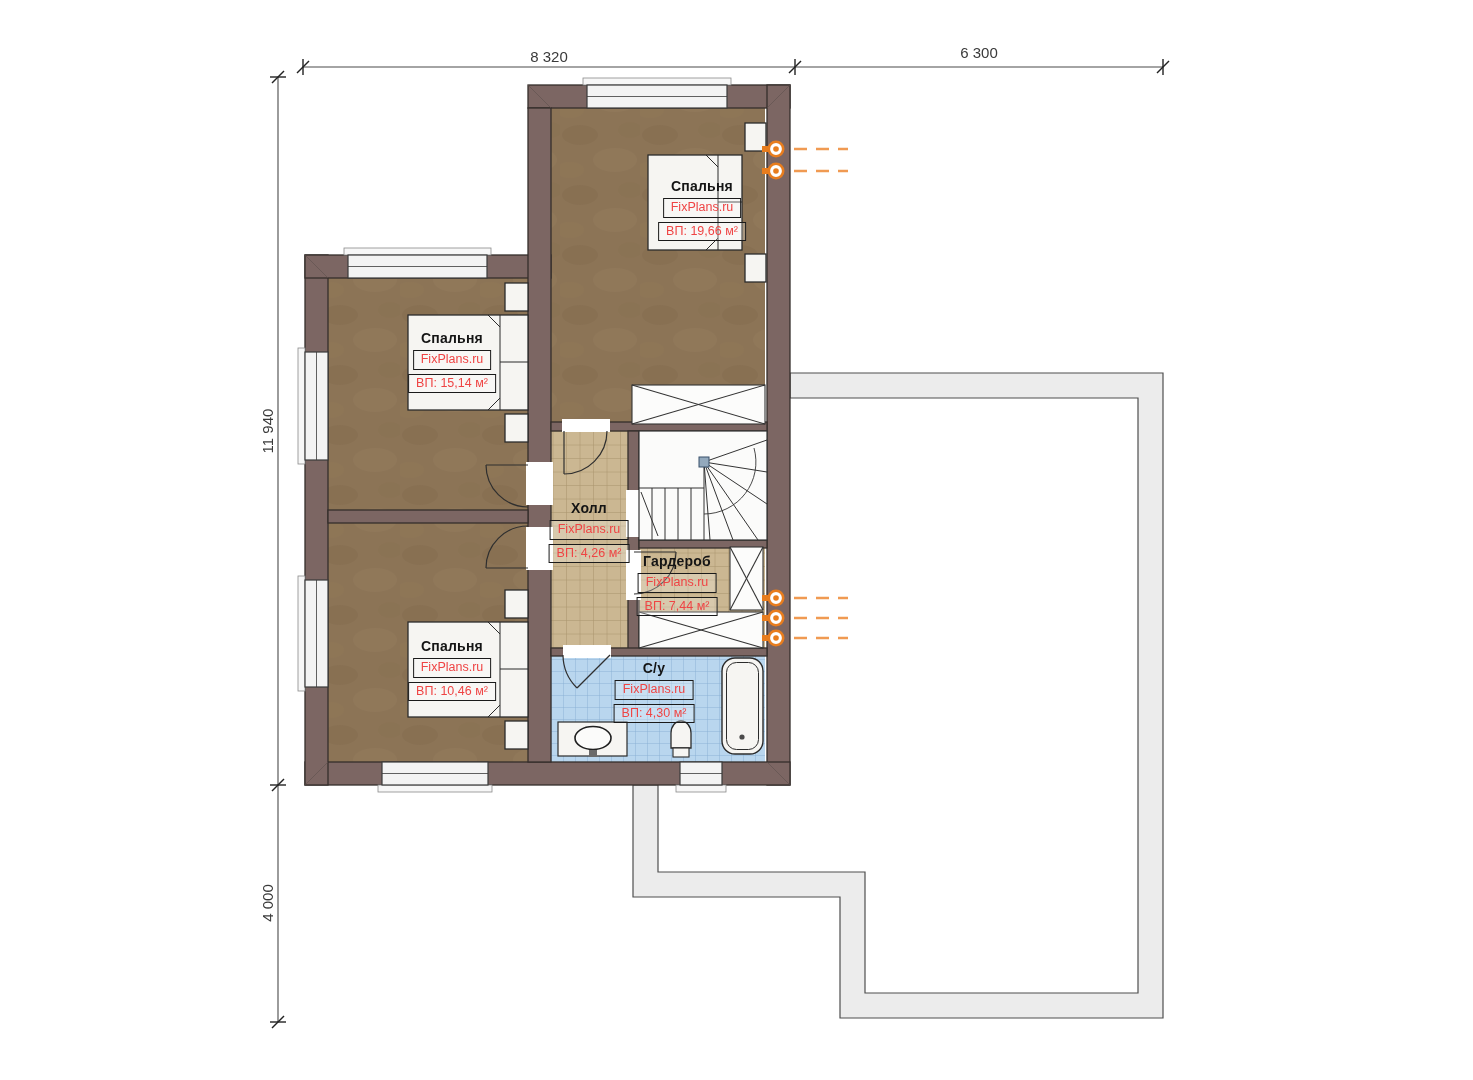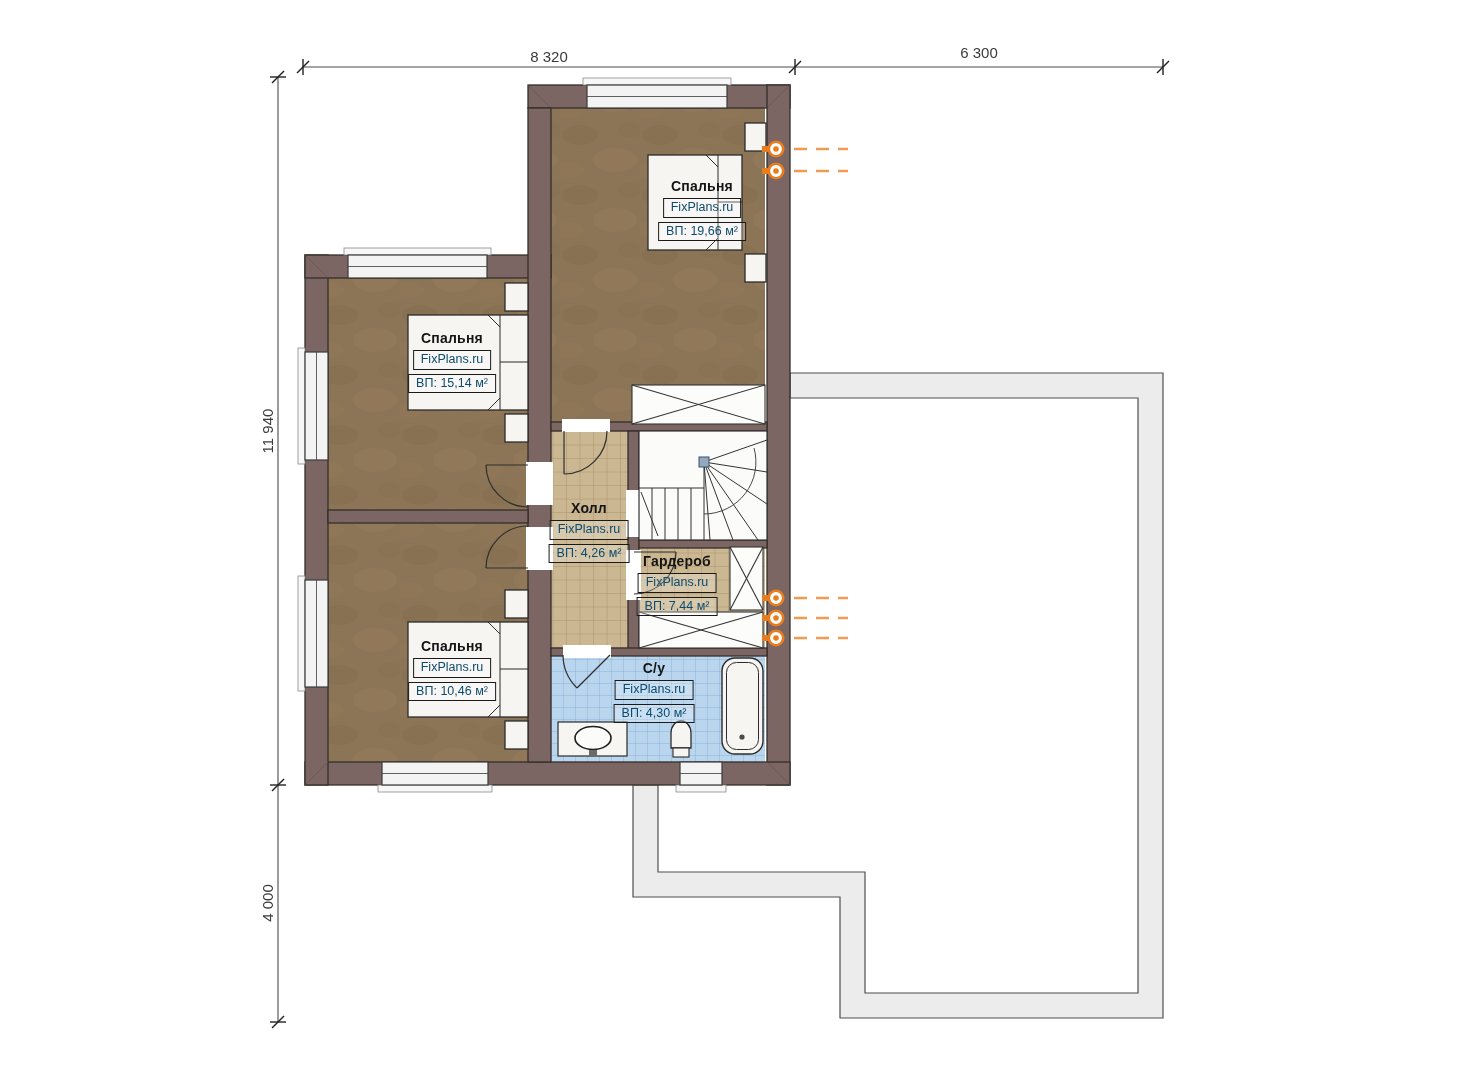--- a/index.html
+++ b/index.html
@@ -8,21 +8,21 @@
     font-family:"Liberation Sans", sans-serif;overflow:hidden;
   }
   #plan-svg{position:absolute;left:0;top:0;}
   .room-label{
     position:absolute;transform:translateX(-50%);
     display:flex;flex-direction:column;align-items:center;gap:4px;
     z-index:5;white-space:nowrap;text-align:center;
   }
   .room-name{font-size:14px;font-weight:bold;color:#141414;letter-spacing:.2px;}
   .label-box{
-    border:1.5px solid #1a1a1a;padding:1px 7px;font-size:12.5px;color:#0c4a6e;
+    border:1.5px solid #1a1a1a;padding:1px 7px;font-size:12.5px;color:#ef4444;
     background:rgba(255,255,255,0.25);line-height:1.25;
   }
   .dim-label{
     position:absolute;font-size:15px;color:#3a3a3a;z-index:4;white-space:nowrap;
     background:#fff;padding:0 3px;
   }
   .dim-h{transform:translateX(-50%);}
   .dim-v{transform:translate(-50%,-50%) rotate(-90deg);}
 </style>
 </head>

